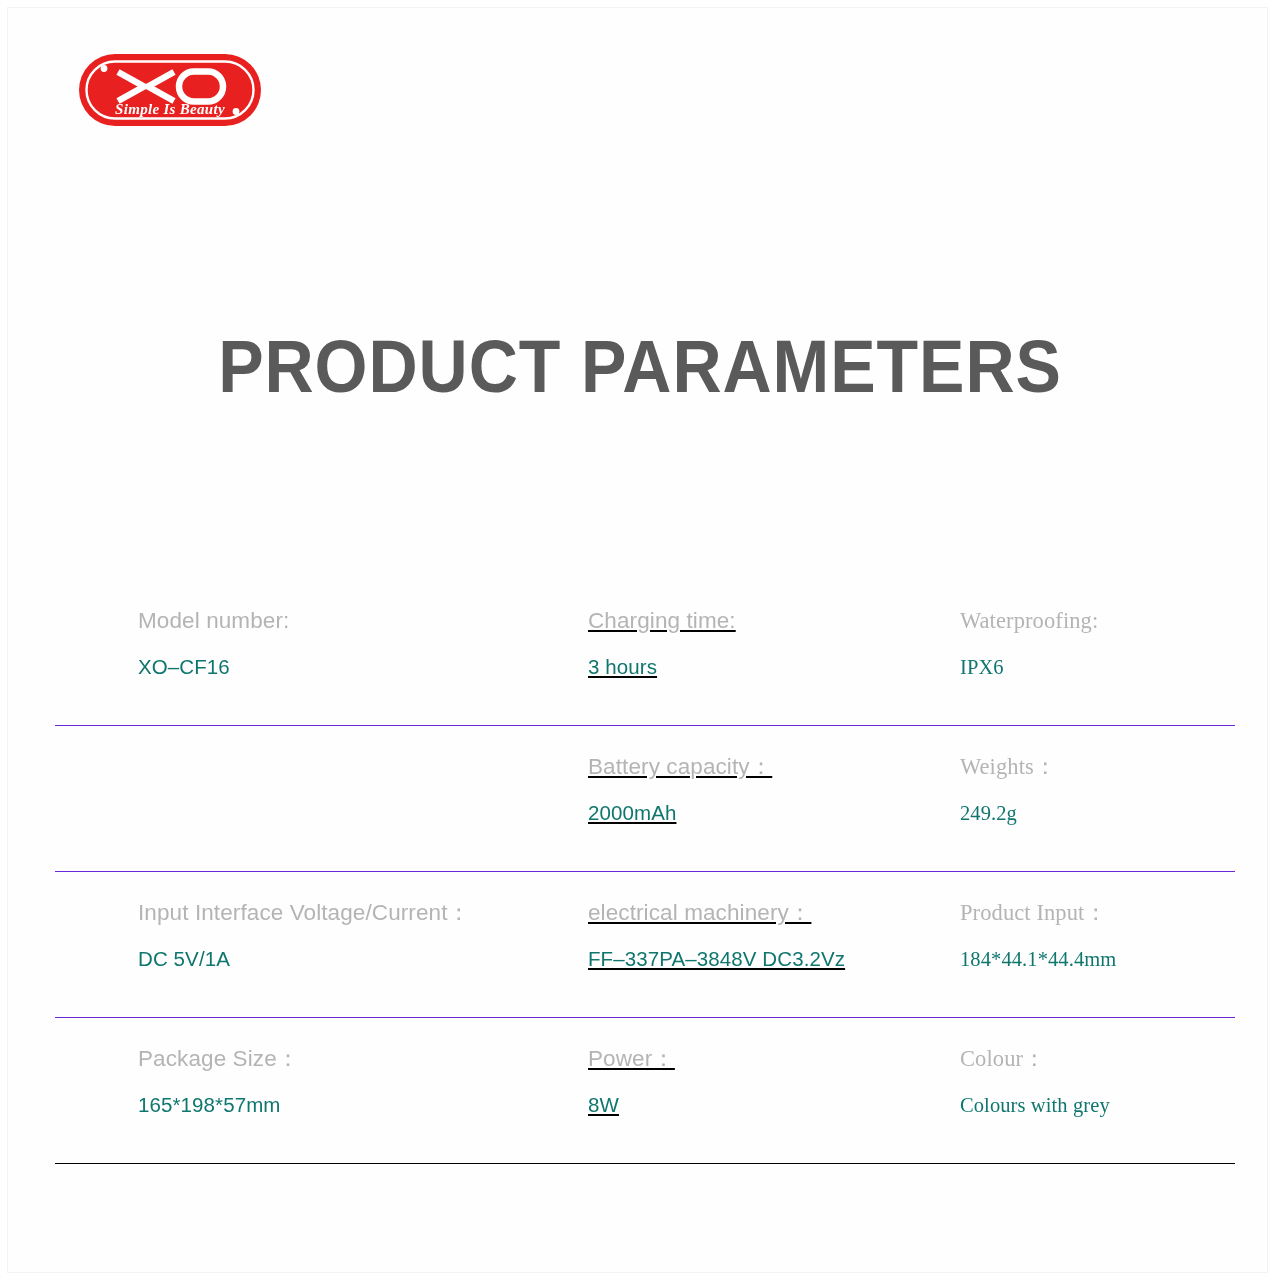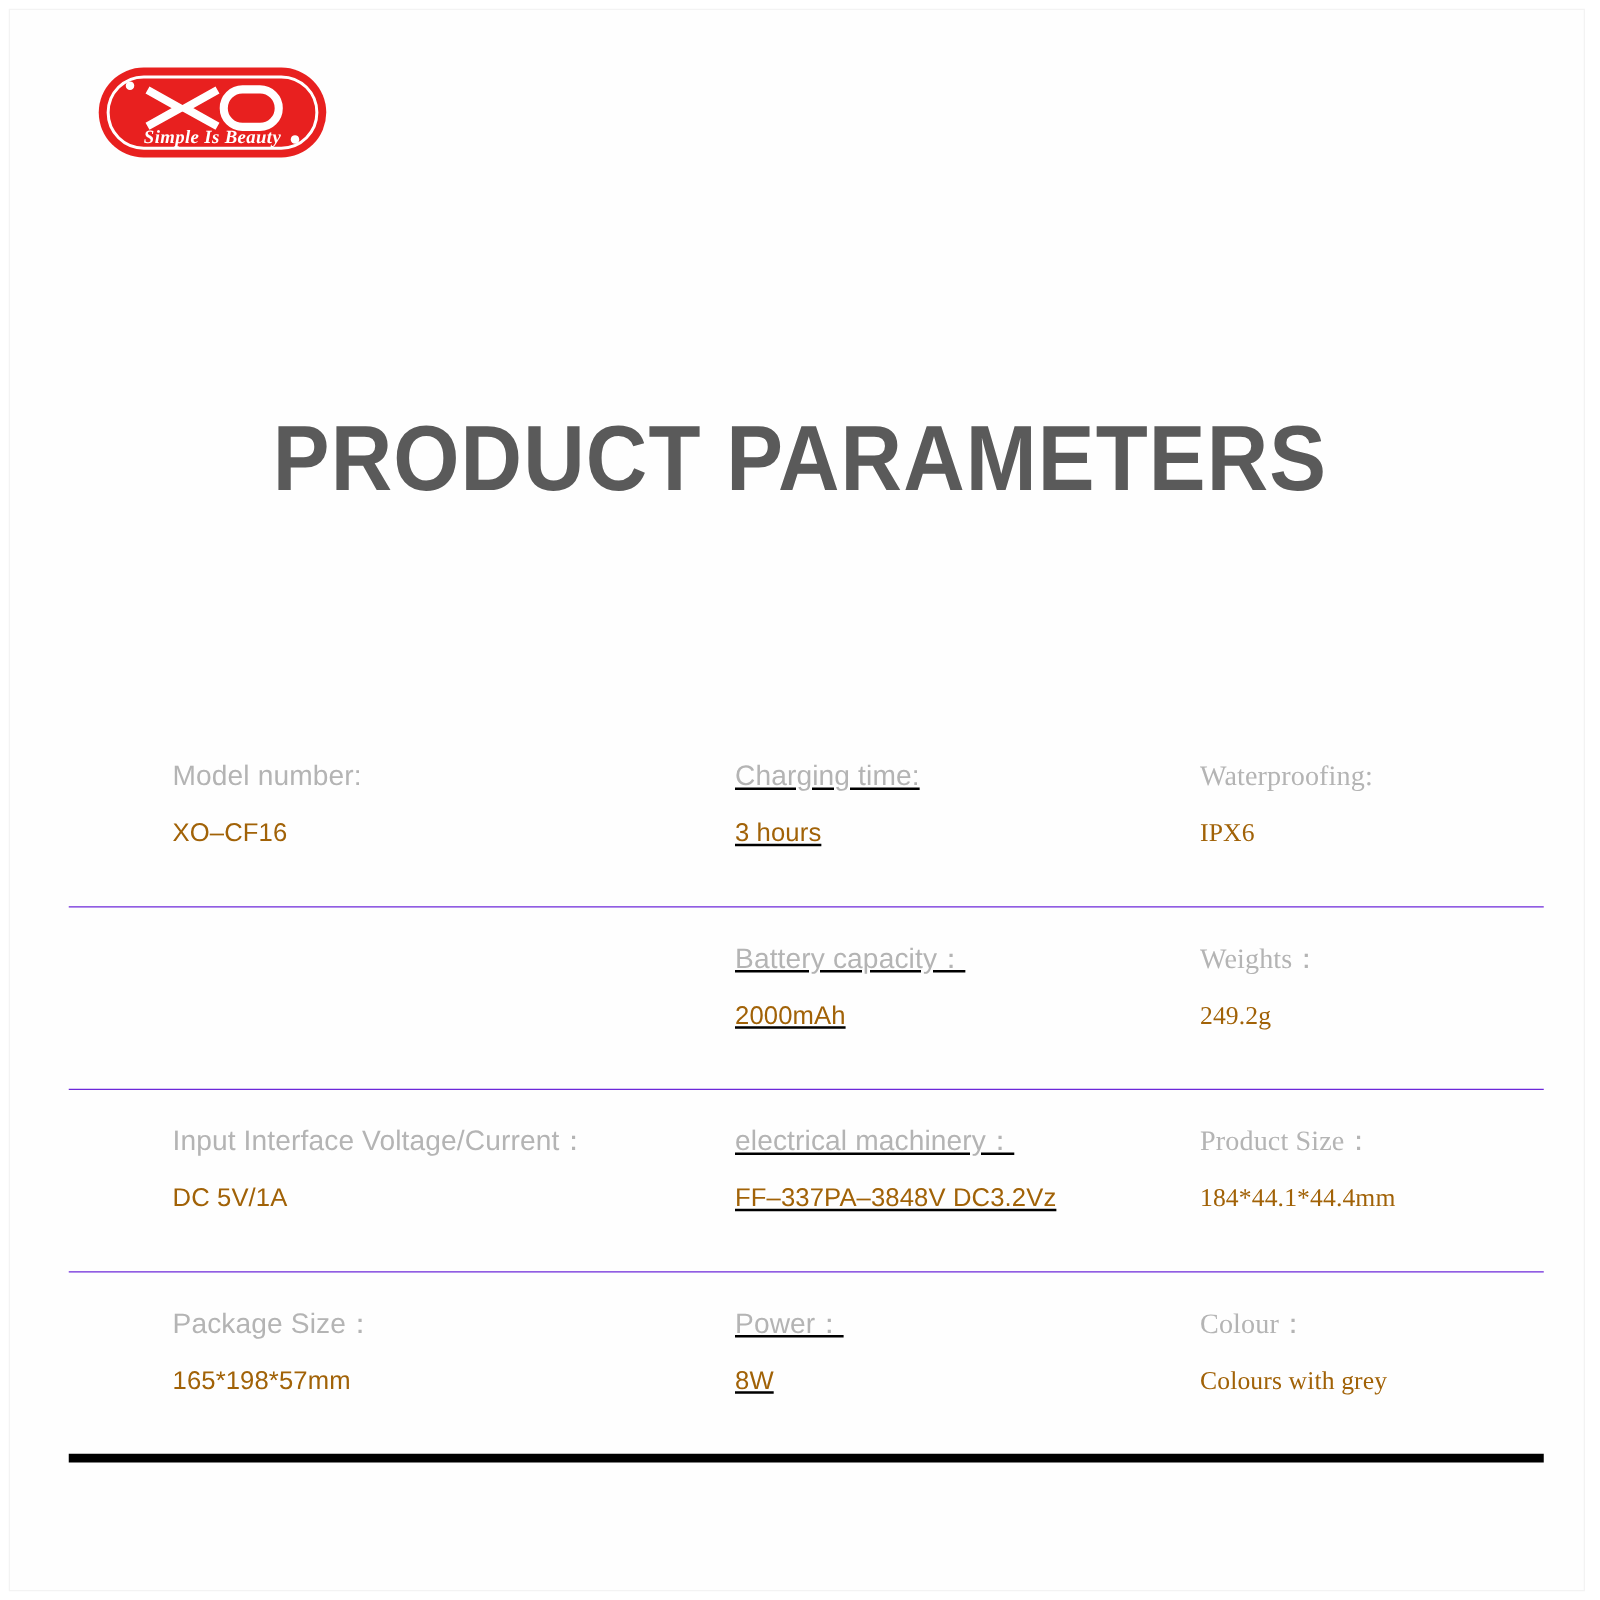--- a/index.html
+++ b/index.html
@@ -70,42 +70,42 @@
     left: 55px;
     top: 580px;
     width: 1180px;
   }
   .spec-row {
     position: relative;
     height: 145px;
     border-bottom: 1px solid #6d28d9;
   }
   .spec-row:last-child {
-    border-bottom: 7px solid #000000;
+    border-bottom: 1px solid #000000;
   }
   .spec-cell {
     position: absolute;
     top: 0;
   }
   .col-1 { left: 83px; }
   .col-2 { left: 533px; text-decoration: underline; }
   .col-3 { left: 905px; font-family: Liberation Serif, serif; }
 
   .spec-label {
     font-size: 22.5px;
     color: #b4b4b4;
     font-weight: 400;
     line-height: 1;
     padding-top: 30px;
     white-space: nowrap;
     letter-spacing: 0.1px;
   }
   .spec-value {
     font-size: 20.5px;
-    color: #a16207;
+    color: #0f766e;
     font-weight: 400;
     line-height: 1;
     padding-top: 24px;
     white-space: nowrap;
     letter-spacing: 0.1px;
   }
 </style>
 </head>
 <body>
 
@@ -165,21 +165,21 @@
     <div class="spec-row">
       <div class="spec-cell col-1">
         <div class="spec-label">Input Interface Voltage/Current：</div>
         <div class="spec-value">DC 5V/1A</div>
       </div>
       <div class="spec-cell col-2">
         <div class="spec-label">electrical machinery：</div>
         <div class="spec-value">FF–337PA–3848V DC3.2Vz</div>
       </div>
       <div class="spec-cell col-3">
-        <div class="spec-label">Product Size：</div>
+        <div class="spec-label">Product Input：</div>
         <div class="spec-value">184*44.1*44.4mm</div>
       </div>
     </div>
 
     <div class="spec-row">
       <div class="spec-cell col-1">
         <div class="spec-label">Package Size：</div>
         <div class="spec-value">165*198*57mm</div>
       </div>
       <div class="spec-cell col-2">

